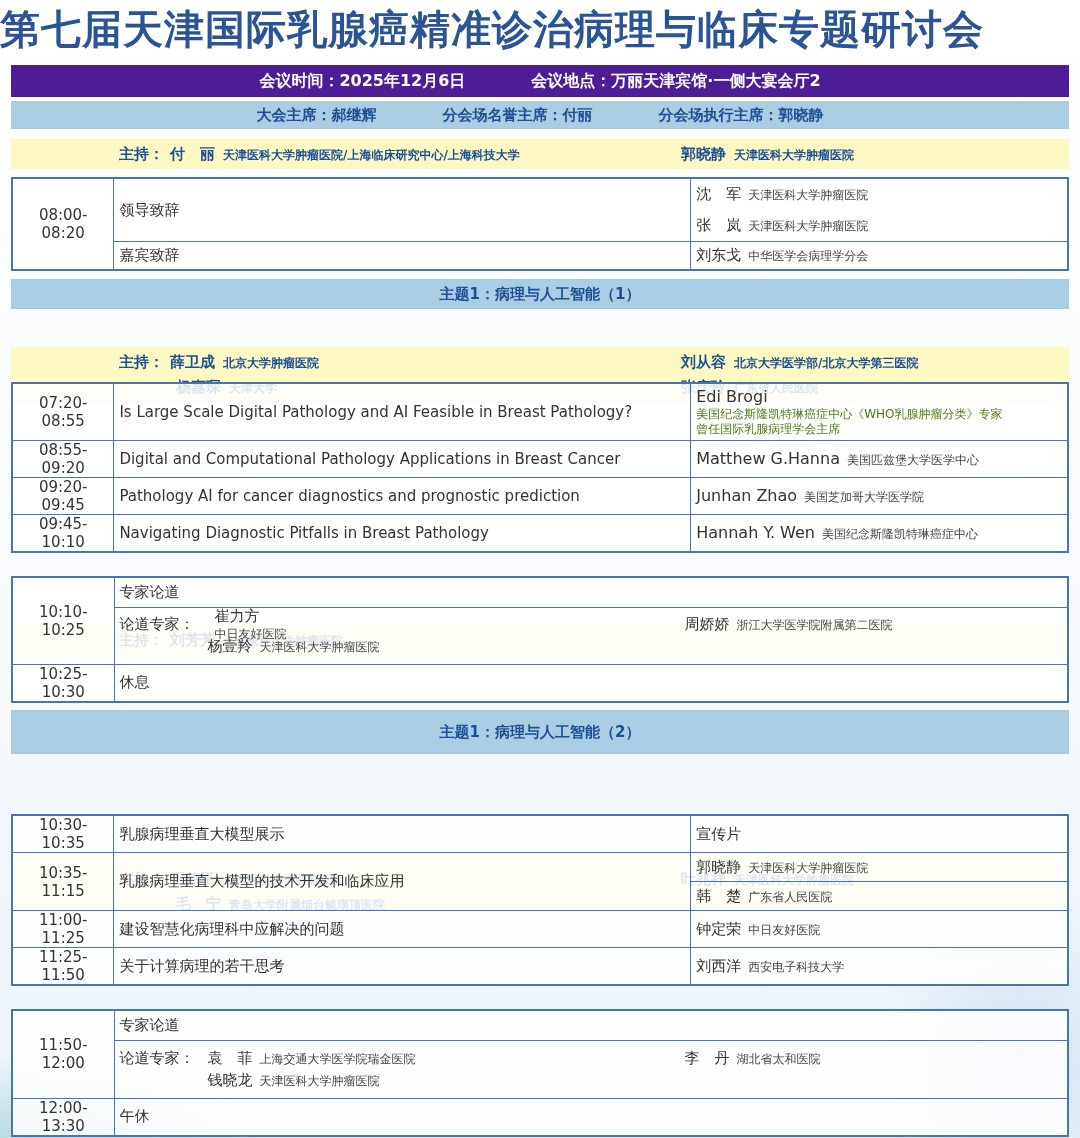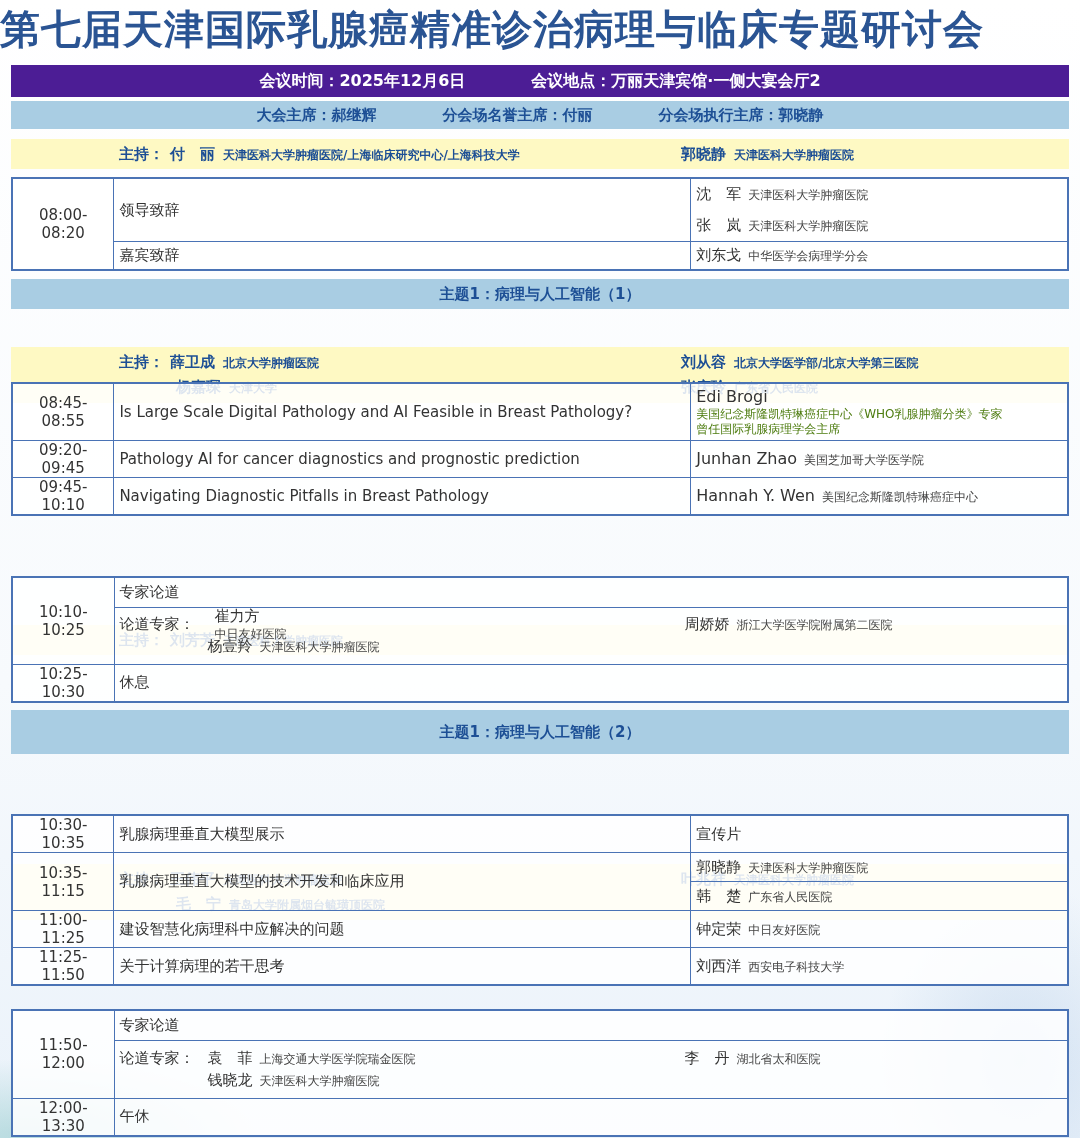--- a/index.html
+++ b/index.html
@@ -146,27 +146,32 @@
   <div class="host-row" style="left:670px; top:31px;">
     <span class="host-name">张庆玲</span>
     <span class="host-org">广东省人民医院</span>
   </div>
 </div>
 
 <div class="wrap" style="top:382px;">
   <table class="sched">
     <tbody>
         <tr style="height:57px;">
-      <td class="time">08:45-08:55</td>
+      <td class="time">07:20-08:55</td>
       <td class="topic">Is Large Scale Digital Pathology and AI Feasible in Breast Pathology?</td>
       <td class="spk">
         <div class="spk-name" style="font-size:16px; line-height:20px;">Edi Brogi</div>
         <div class="spk-org-block">美国纪念斯隆凯特琳癌症中心《WHO乳腺肿瘤分类》专家</div>
         <div class="spk-org-block">曾任国际乳腺病理学会主席</div>
       </td>
+    </tr>
+    <tr style="height:30px;">
+      <td class="time">08:55-09:20</td>
+      <td class="topic">Digital and Computational Pathology Applications in Breast Cancer</td>
+      <td class="spk"><span class="spk-name" style="font-size:16px;">Matthew G.Hanna</span><span class="spk-org">美国匹兹堡大学医学中心</span></td>
     </tr>
     <tr style="height:30px;margin-top:8px;">
       <td class="time">09:20-09:45</td>
       <td class="topic">Pathology AI for cancer diagnostics and prognostic prediction</td>
       <td class="spk"><span class="spk-name" style="font-size:16px;">Junhan Zhao</span><span class="spk-org">美国芝加哥大学医学院</span></td>
     </tr>
     <tr style="height:30px;">
       <td class="time">09:45-10:10</td>
       <td class="topic">Navigating Diagnostic Pitfalls in Breast Pathology</td>
       <td class="spk"><span class="spk-name" style="font-size:16px;">Hannah Y. Wen</span><span class="spk-org">美国纪念斯隆凯特琳癌症中心</span></td>

